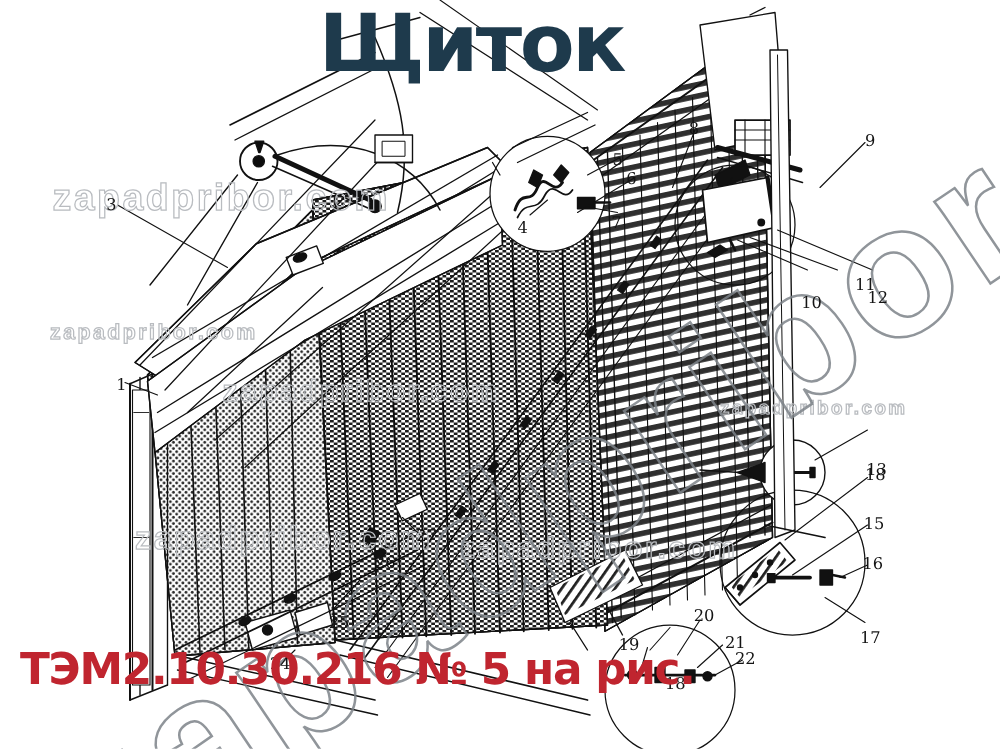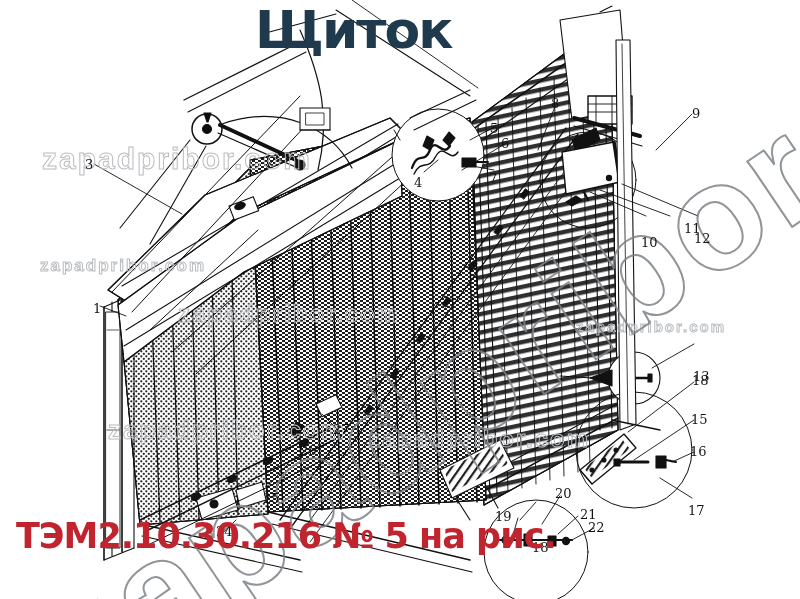--- a/index.html
+++ b/index.html
@@ -24,21 +24,21 @@
     pointer-events:none;opacity:.85;
   }
 
   
   #drawing{position:absolute;left:0;top:0;width:800px;height:599px;}
 
   
   .title{
     position:absolute;left:255px;top:4px;
     font-family:"DejaVu Sans",sans-serif;
-    font-size:52px;font-weight:700;
+    font-size:64px;font-weight:700;
     letter-spacing:-2px;
     line-height:1;
   }
   
   .caption{
     position:absolute;left:16px;top:516px;
     font-family:"DejaVu Sans",sans-serif;
     font-size:35px;font-weight:700;
     letter-spacing:-1px;white-space:nowrap;
   }

